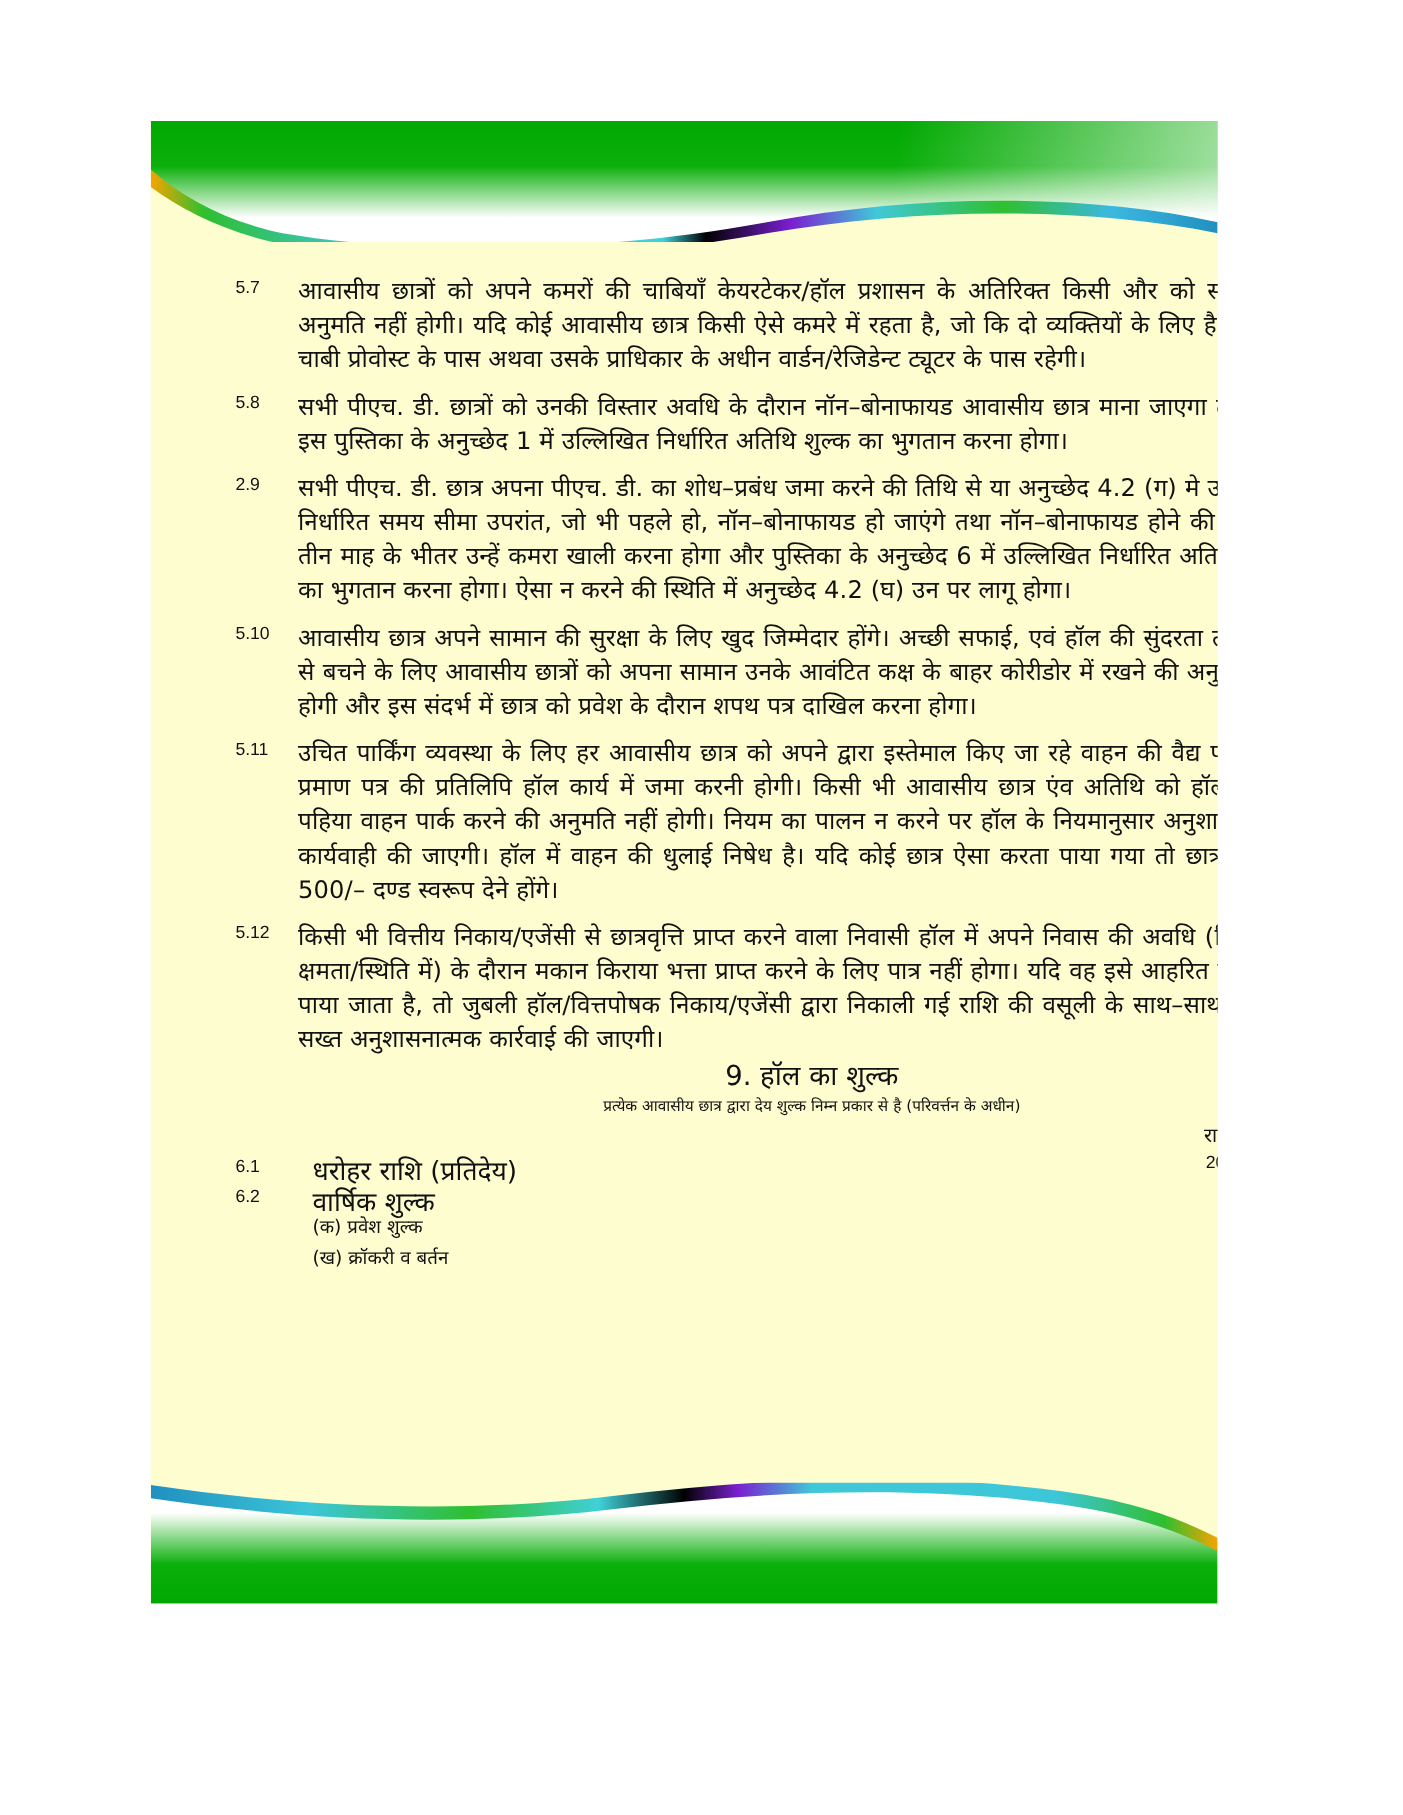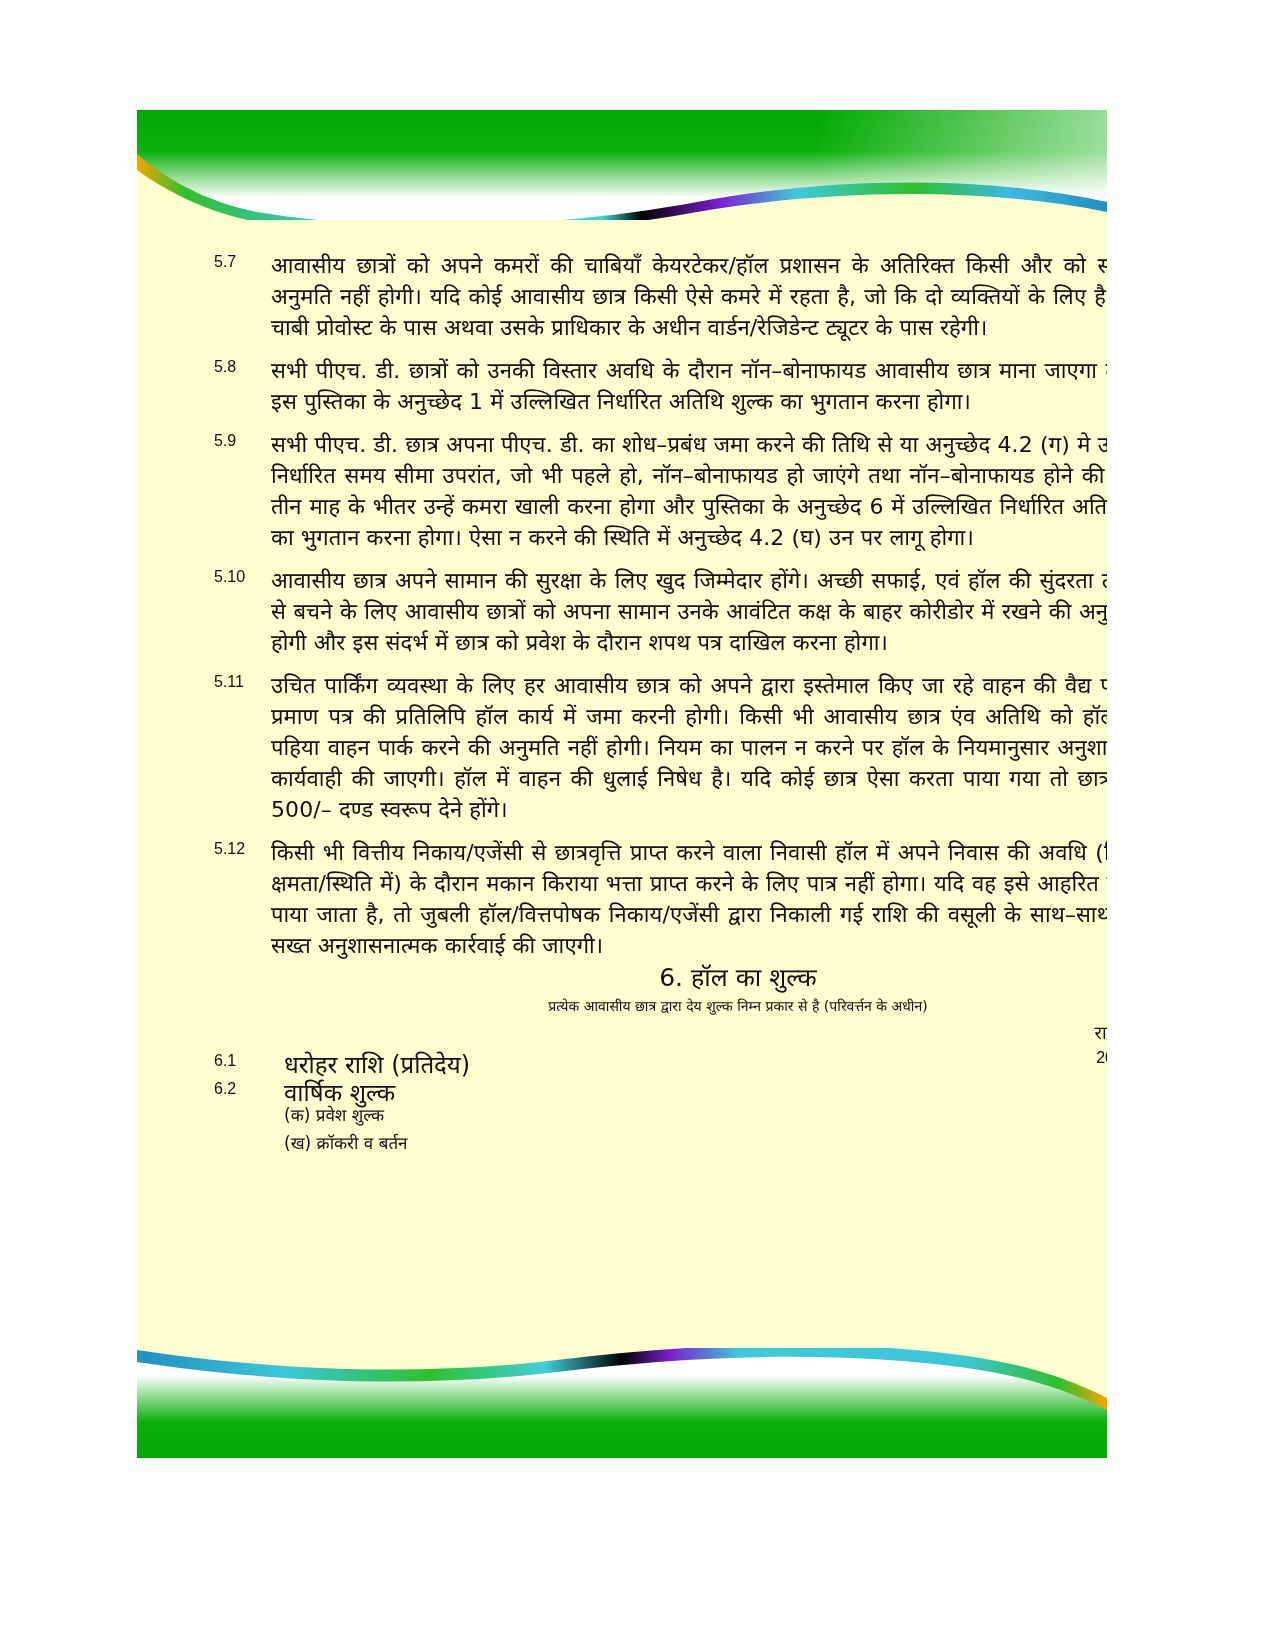--- a/index.html
+++ b/index.html
@@ -83,37 +83,37 @@
   <div class="content">
     <div class="para">
       <span class="num">5.7</span>
       <div class="text">आवासीय छात्रों को अपने कमरों की चाबियाँ केयरटेकर/हॉल प्रशासन के अतिरिक्त किसी और को सौंपने की अनुमति नहीं होगी। यदि कोई आवासीय छात्र किसी ऐसे कमरे में रहता है, जो कि दो व्यक्तियों के लिए है, तो एक चाबी प्रोवोस्ट के पास अथवा उसके प्राधिकार के अधीन वार्डन/रेजिडेन्ट ट्यूटर के पास रहेगी।</div>
     </div>
     <div class="para">
       <span class="num">5.8</span>
       <div class="text">सभी पीएच. डी. छात्रों को उनकी विस्तार अवधि के दौरान नॉन–बोनाफायड आवासीय छात्र माना जाएगा तथा उन्हें इस पुस्तिका के अनुच्छेद 1 में उल्लिखित निर्धारित अतिथि शुल्क का भुगतान करना होगा।</div>
     </div>
     <div class="para">
-      <span class="num">5.9</span>
+      <span class="num">2.9</span>
       <div class="text">सभी पीएच. डी. छात्र अपना पीएच. डी. का शोध–प्रबंध जमा करने की तिथि से या अनुच्छेद 4.2 (ग) मे उल्लिखित निर्धारित समय सीमा उपरांत, जो भी पहले हो, नॉन–बोनाफायड हो जाएंगे तथा नॉन–बोनाफायड होने की तिथि के तीन माह के भीतर उन्हें कमरा खाली करना होगा और पुस्तिका के अनुच्छेद 6 में उल्लिखित निर्धारित अतिथि शुल्क का भुगतान करना होगा। ऐसा न करने की स्थिति में अनुच्छेद 4.2 (घ) उन पर लागू होगा।</div>
     </div>
     <div class="para">
       <span class="num">5.10</span>
       <div class="text">आवासीय छात्र अपने सामान की सुरक्षा के लिए खुद जिम्मेदार होंगे। अच्छी सफाई, एवं हॉल की सुंदरता तथा चोरी से बचने के लिए आवासीय छात्रों को अपना सामान उनके आवंटित कक्ष के बाहर कोरीडोर में रखने की अनुमति नहीं होगी और इस संदर्भ में छात्र को प्रवेश के दौरान शपथ पत्र दाखिल करना होगा।</div>
     </div>
     <div class="para">
       <span class="num">5.11</span>
       <div class="text">उचित पार्किंग व्यवस्था के लिए हर आवासीय छात्र को अपने द्वारा इस्तेमाल किए जा रहे वाहन की वैद्य पंजीकरण प्रमाण पत्र की प्रतिलिपि हॉल कार्य में जमा करनी होगी। किसी भी आवासीय छात्र एंव अतिथि को हॉल में चार पहिया वाहन पार्क करने की अनुमति नहीं होगी। नियम का पालन न करने पर हॉल के नियमानुसार अनुशासनात्मक कार्यवाही की जाएगी। हॉल में वाहन की धुलाई निषेध है। यदि कोई छात्र ऐसा करता पाया गया तो छात्र को रू. 500/– दण्ड स्वरूप देने होंगे।</div>
     </div>
     <div class="para" style="margin-bottom:0">
       <span class="num">5.12</span>
       <div class="text">किसी भी वित्तीय निकाय/एजेंसी से छात्रवृत्ति प्राप्त करने वाला निवासी हॉल में अपने निवास की अवधि (किसी भी क्षमता/स्थिति में) के दौरान मकान किराया भत्ता प्राप्त करने के लिए पात्र नहीं होगा। यदि वह इसे आहरित करते हुए पाया जाता है, तो जुबली हॉल/वित्तपोषक निकाय/एजेंसी द्वारा निकाली गई राशि की वसूली के साथ–साथ उस पर सख्त अनुशासनात्मक कार्रवाई की जाएगी।</div>
     </div>
 
-    <div class="section-title">6. हॉल का शुल्क</div>
+    <div class="section-title">9. हॉल का शुल्क</div>
     <div class="section-sub">प्रत्येक आवासीय छात्र द्वारा देय शुल्क निम्न प्रकार से है (परिवर्त्तन के अधीन)</div>
     <div class="amount-head">राशि (रु)</div>
 
     <div class="fee-row">
       <span class="fnum">6.1</span>
       <span class="flabel">धरोहर राशि (प्रतिदेय)</span>
       <span class="famt">2000.00</span>
     </div>
     <div class="fee-row">
       <span class="fnum">6.2</span>

